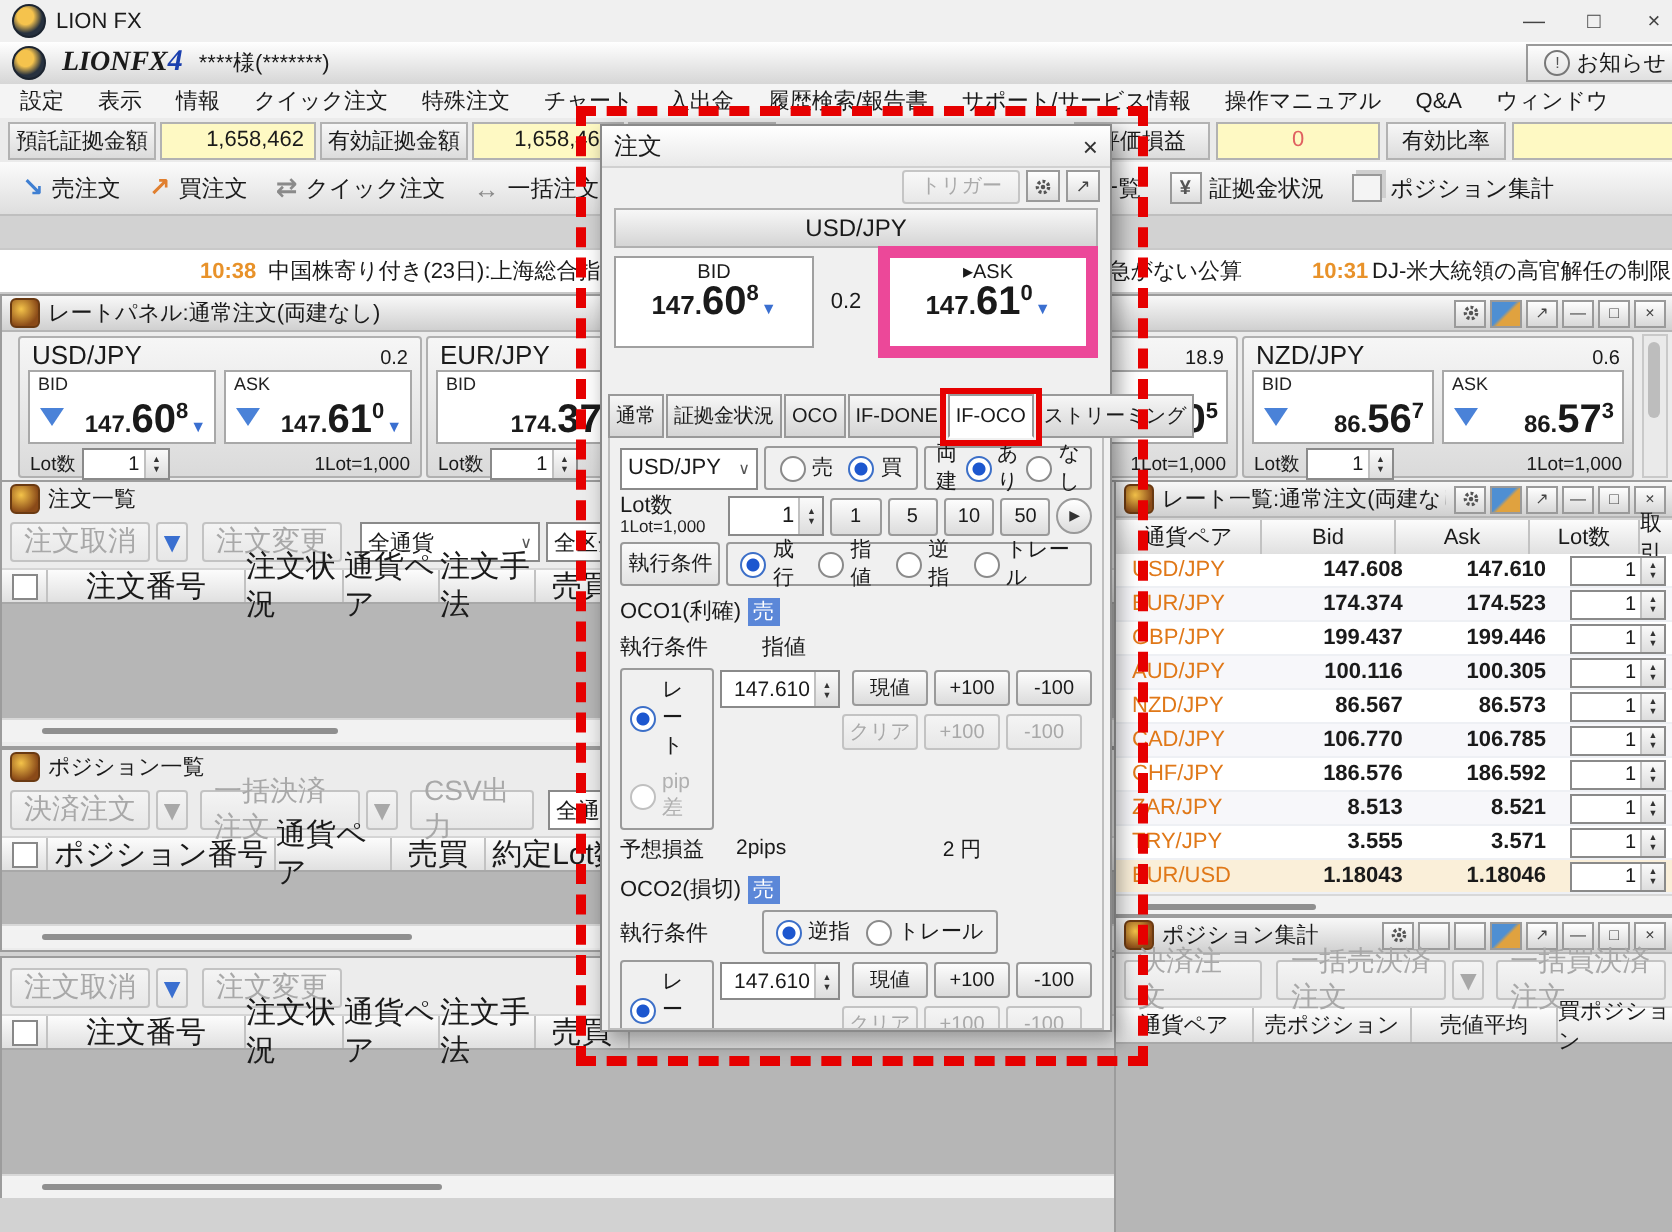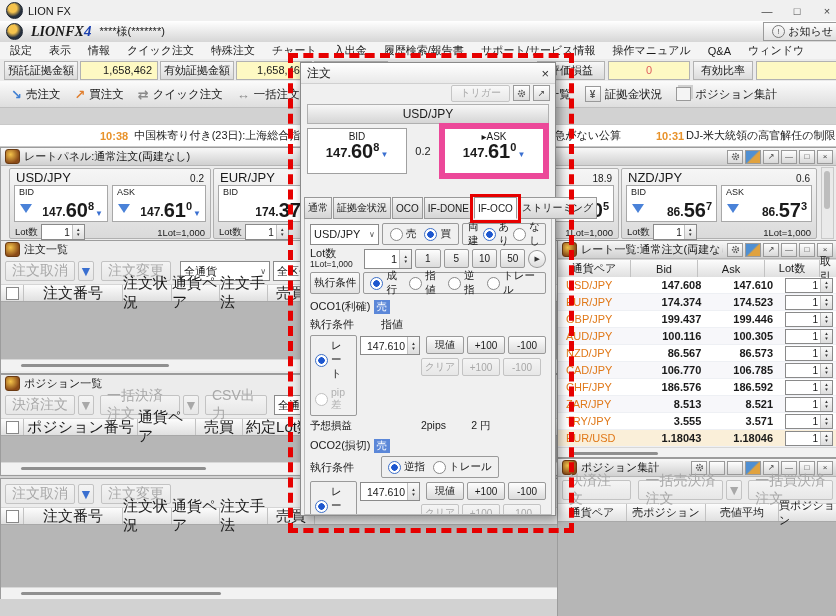--- a/index.html
+++ b/index.html
@@ -125,21 +125,21 @@
   .dcombo{width:88px;height:19px}
   .lotlab{width:52px;line-height:10px}
   .lotunit{font-size:8.5px;color:#222}
   .qbtn{width:24px;height:17px;padding:0;font-size:10px}
   .playbtn{width:16px;height:16px;border-radius:50%;border:1px solid #999;background:linear-gradient(#fff,#ddd);display:flex;align-items:center;justify-content:center;font-size:7px;color:#333}
   .rgrp{border:1px solid #9a9a9a;border-radius:2px;width:66px;padding:3px 4px;display:flex;flex-direction:column;gap:5px}
   .sbtn{width:36px;height:16px;padding:0;font-size:10px}
   .dspin{width:58px;height:17px;font-size:10.5px;align-self:flex-start;margin-top:1px}
   .plrow{display:flex;font-size:10.5px}
   .plrow .l1{width:58px}
-  .plrow .l2{width:78px;text-align:right}
+  .plrow .l2{width:78px;text-align:left}
   .plrow .l3{width:70px;text-align:center}
 
   .anno-dash{position:absolute;left:288px;top:53px;width:276px;height:470px;border:5px dashed #e60000;z-index:20;pointer-events:none}
 
   
   .tabbar{left:0;top:598px;width:557px;height:18px;background:#d8d8d8;border-top:1px solid #b5b5b5;display:flex;align-items:flex-end}
   .deftab{width:76px;height:17px;margin-left:20px;background:linear-gradient(#fdfdfd,#e3e3e3);border:1px solid #a5a5a5;border-bottom:none;display:flex;align-items:center;justify-content:center;font-size:11px}
 </style>
 </head>
 <body>

